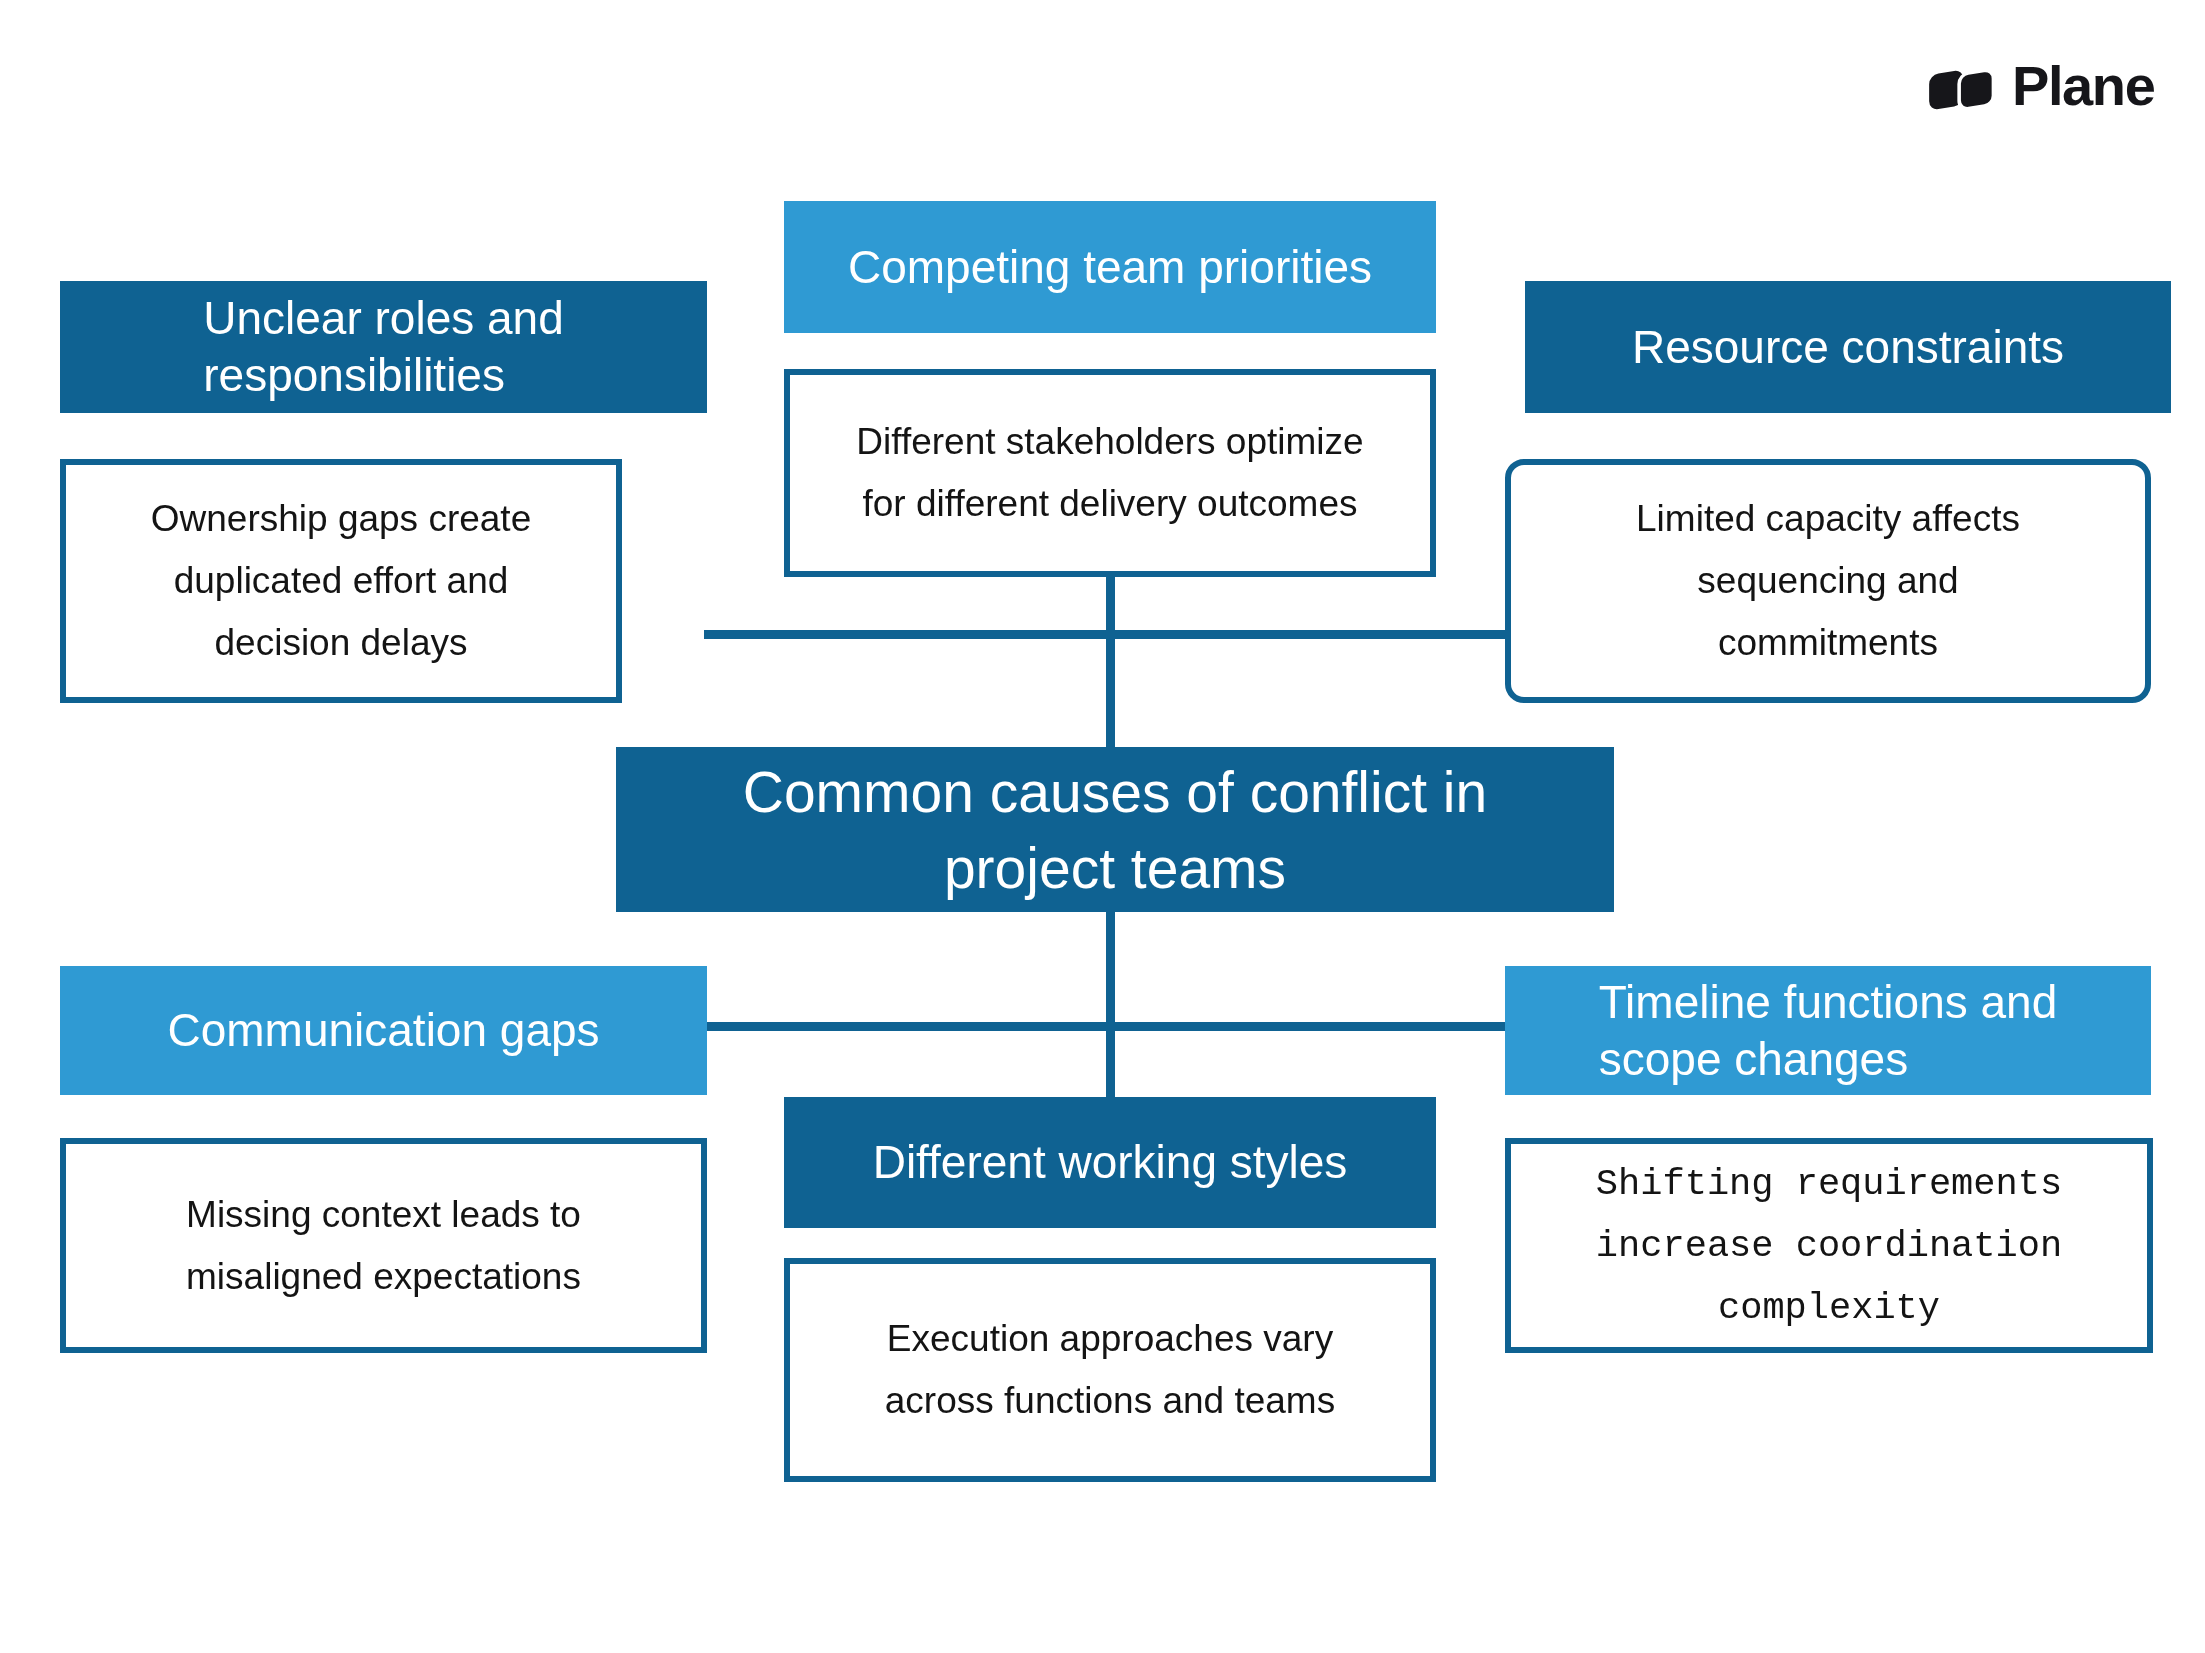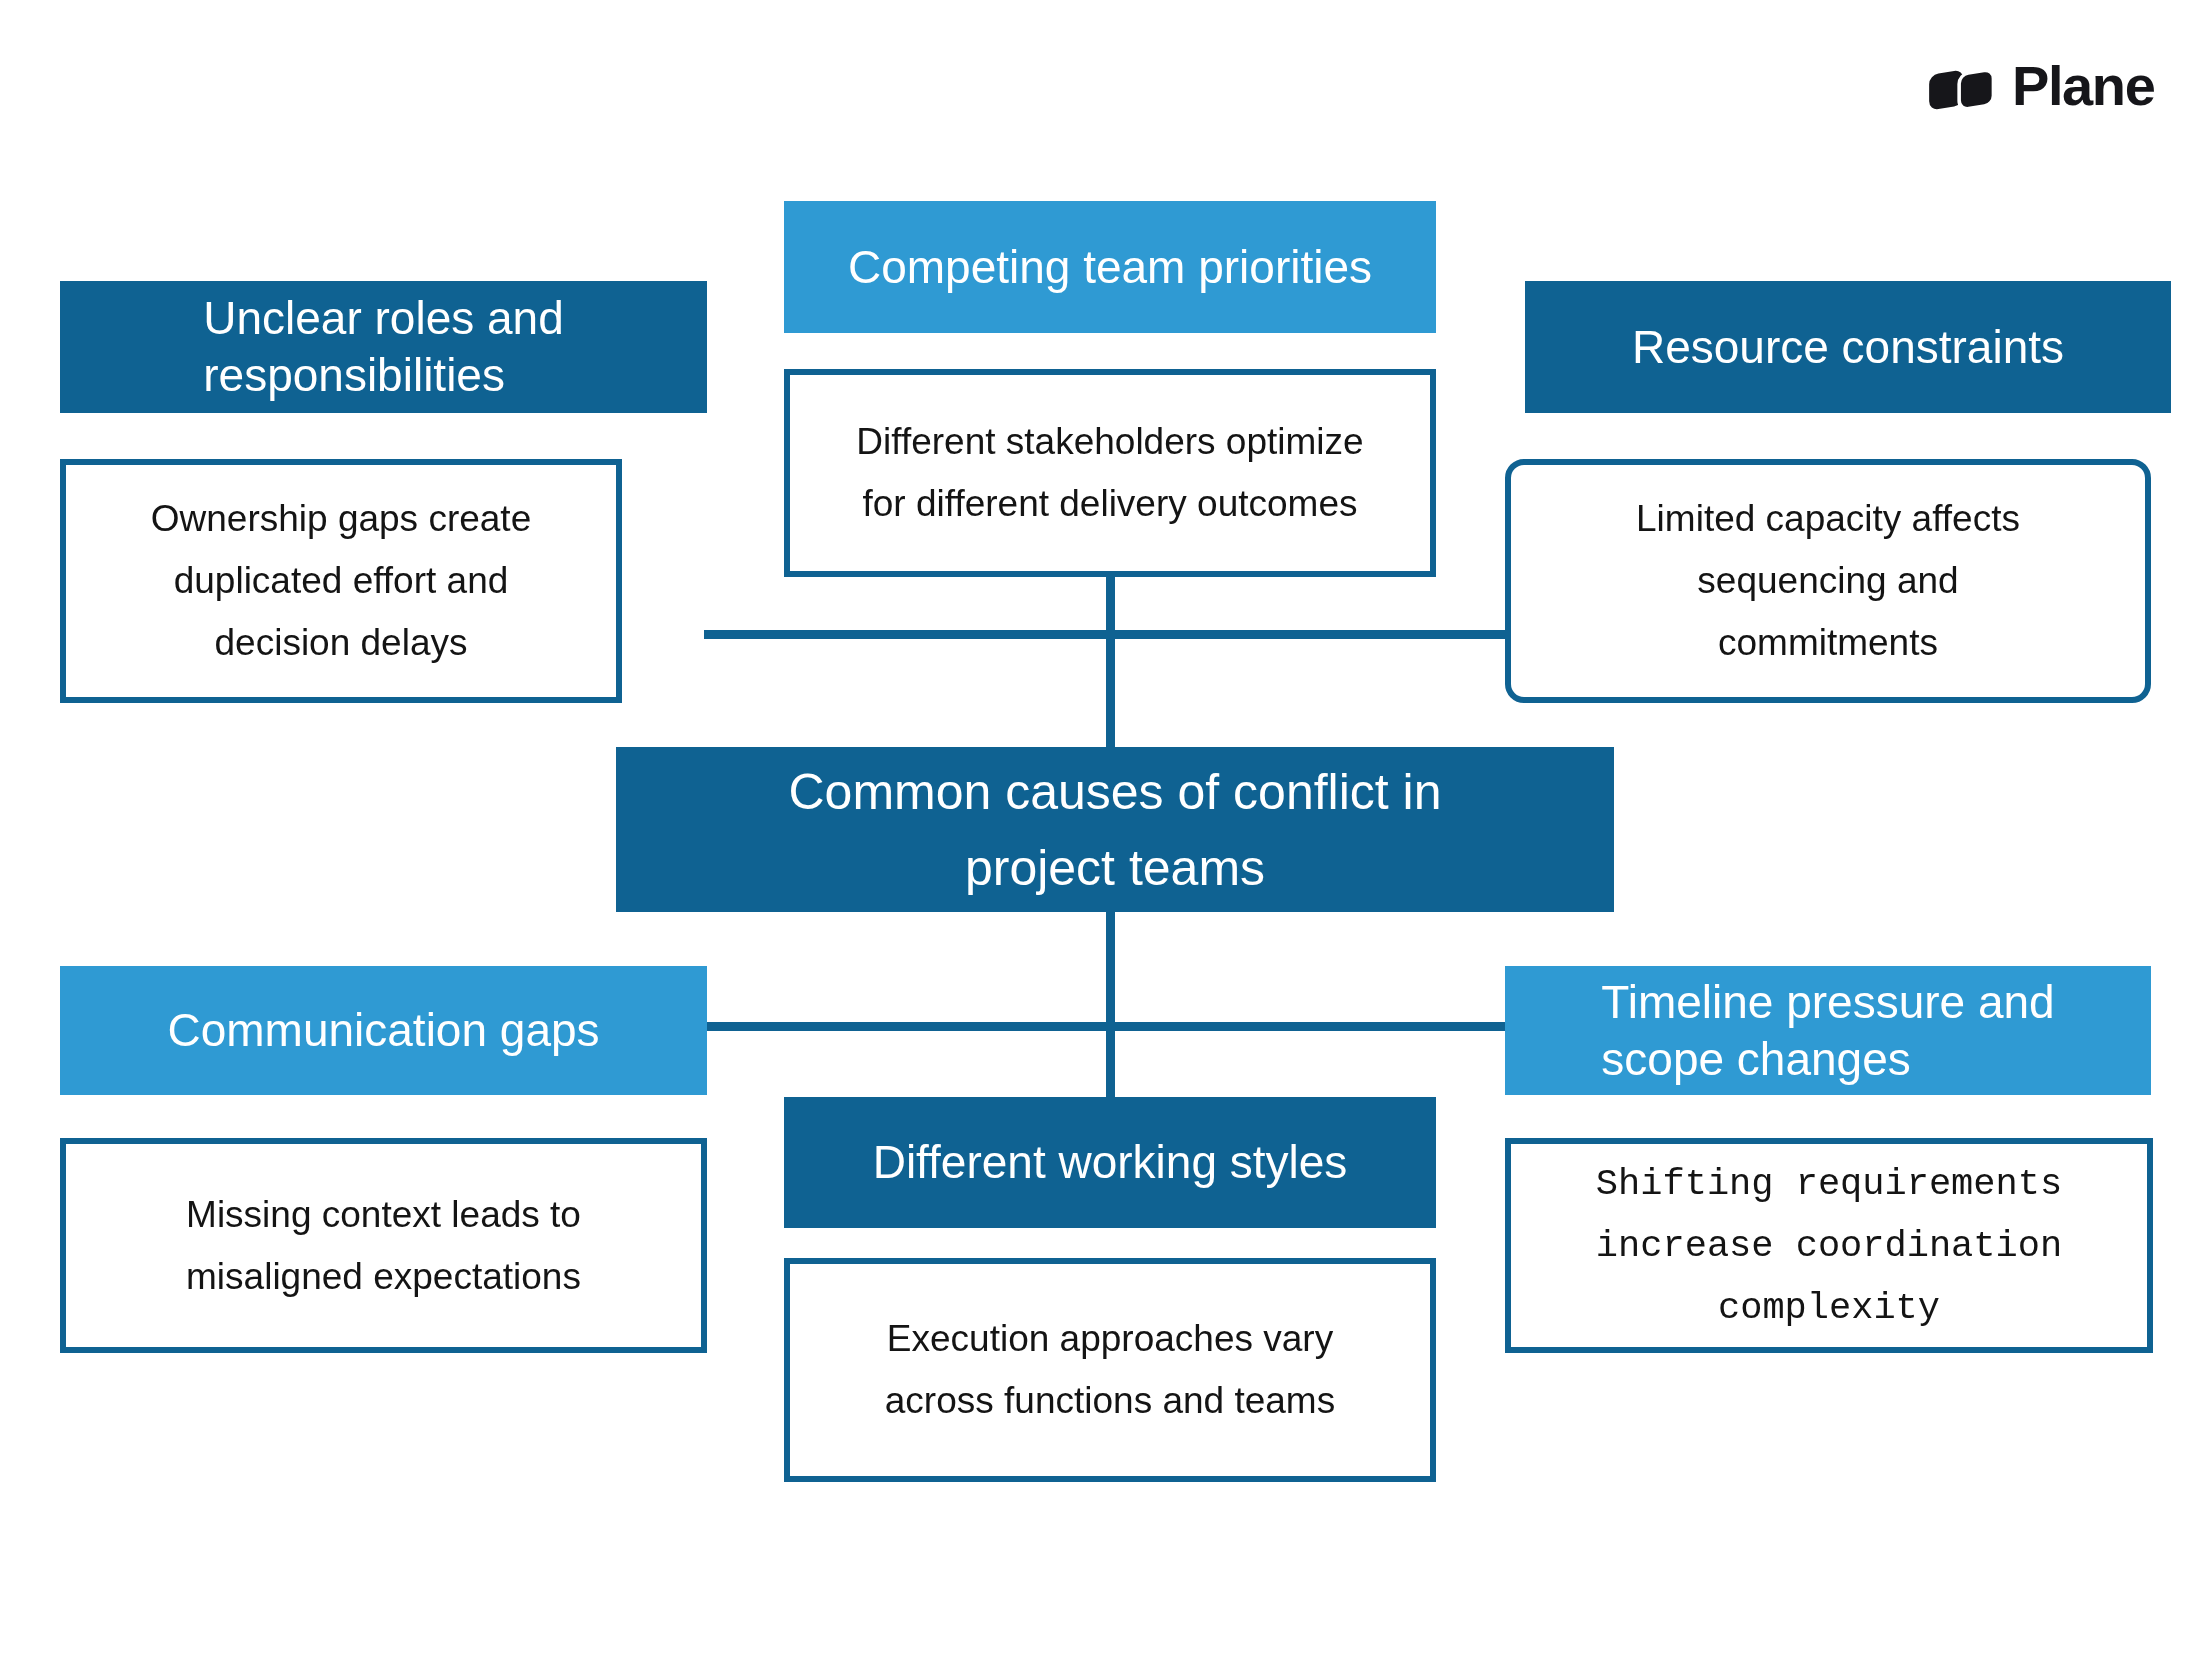--- a/index.html
+++ b/index.html
@@ -17,21 +17,21 @@
   .hdr.light{background:var(--light_blue);}
   .note{
     position:absolute;display:flex;align-items:center;justify-content:center;
     text-align:center;background:#ffffff;border:6.5px solid var(--dark_blue);
     color:var(--body_text);font-size:37px;line-height:62px;white-space:pre-line;
     box-sizing:border-box;padding:12px 17px;
   }
   .title-box{
     position:absolute;display:flex;align-items:center;justify-content:center;
     text-align:center;background:var(--dark_blue);color:#ffffff;
-    font-size:50px;line-height:76px;white-space:pre-line;
+    font-size:57px;line-height:76px;white-space:pre-line;
   }
   .conn{position:absolute;background:var(--dark_blue);}
   .logo{
     position:absolute;left:1922px;top:60px;display:flex;align-items:center;
   }
   .logo-mark{position:relative;width:80px;height:52px;display:inline-block;}
   .logo-text{
     color:var(--ink);font-size:56px;font-weight:700;letter-spacing:-1.4px;
     margin-left:10px;line-height:52px;
   }
@@ -63,21 +63,21 @@
 project teams</div>
 
 <div class="hdr light" style="left:60px;top:966px;width:647px;height:129px;">Communication gaps</div>
 <div class="note" style="left:60px;top:1138px;width:647px;height:215px;">Missing context leads to
 misaligned expectations</div>
 
 <div class="hdr dark" style="left:784px;top:1097px;width:652px;height:131px;">Different working styles</div>
 <div class="note" style="left:784px;top:1258px;width:652px;height:224px;">Execution approaches vary
 across functions and teams</div>
 
-<div class="hdr light" style="left:1505px;top:966px;width:646px;height:129px;">Timeline pressure and
+<div class="hdr light" style="left:1505px;top:966px;width:646px;height:129px;">Timeline functions and
 scope changes</div>
 <div class="note" style="left:1505px;top:1138px;width:648px;height:215px;font-family:Liberation Mono, monospace;">Shifting requirements
 increase coordination
 complexity</div>
 
 <div class="logo">
   <span class="logo-mark">
     <svg width="80" height="52" viewBox="0 0 112 72" aria-hidden="true">
       <g>
         <rect x="10" y="12" width="48" height="50" rx="13" fill="#16161A" transform="skewY(-9) translate(0,10)"></rect>

